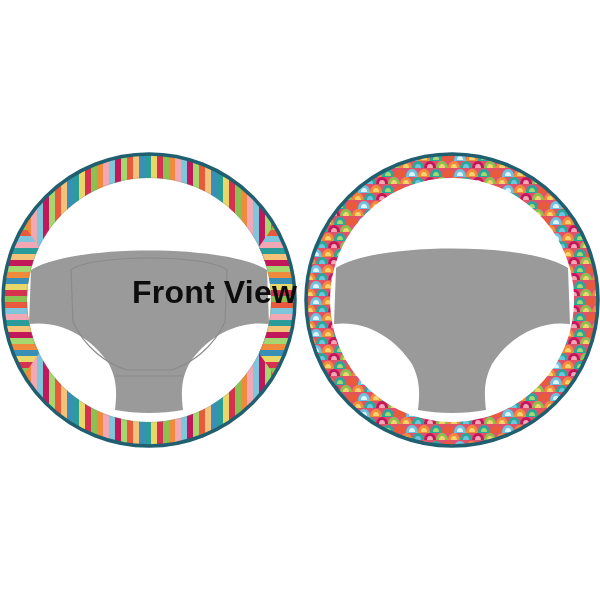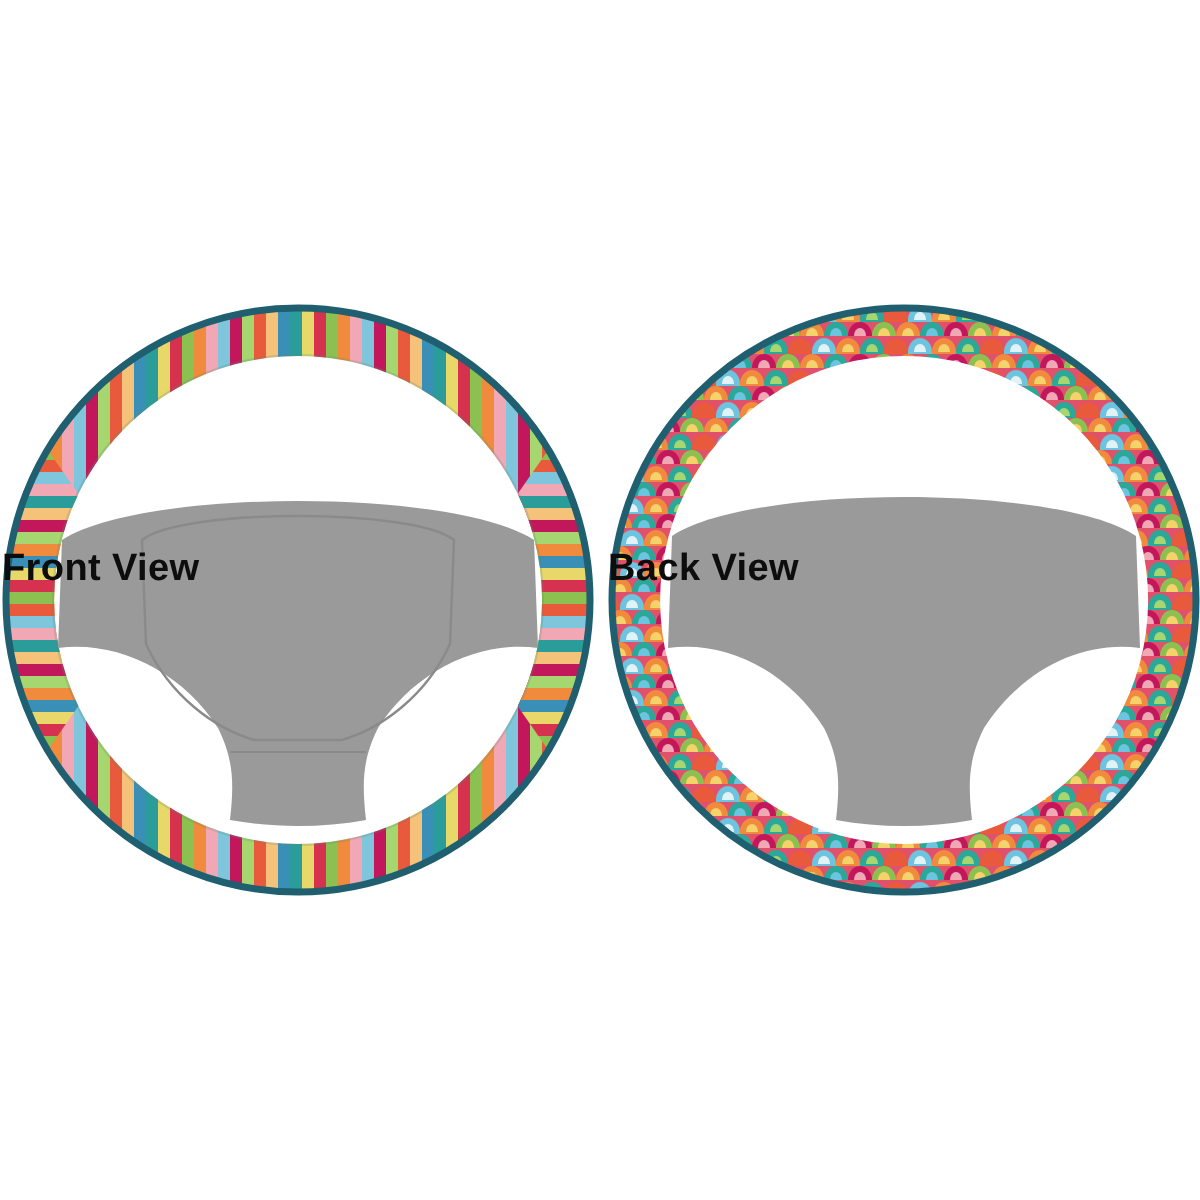--- a/index.html
+++ b/index.html
@@ -2,22 +2,22 @@
 <html><head>
 <meta charset="utf-8">
 <style>
   html, body { margin: 0; padding: 0; background: #ffffff; }
   body { width: 600px; height: 600px; position: relative; overflow: hidden; font-family: "Liberation Sans", sans-serif; }
   .wheel { position: absolute; width: 296px; height: 296px; top: 152px; }
   .wheel svg { width: 296px; height: 296px; display: block; }
   .wheel-front { left: 1px; }
   .wheel-back { left: 304px; }
   .label {
-    position: absolute; left: 0; width: 296px; top: 122px; text-align: left;
-    font-weight: bold; font-size: 19px; color: #0d0d0d; letter-spacing: 0.2px;
+    position: absolute; left: 0; width: 296px; top: 122px; text-align: right;
+    font-weight: bold; font-size: 32px; color: #0d0d0d; letter-spacing: 0.2px;
     font-family: "Liberation Sans", sans-serif;
   }
 </style>
 </head>
 <body>
 
 <div class="wheel wheel-front">
   <svg viewBox="0 0 296 296">
     <defs>
       <clipPath id="ringClipF">
@@ -95,14 +95,13 @@
         <path d="M42,8 A6,7 0 0 1 54,8 L54,9 L42,9 Z" fill="#e85a3b"></path>
         <path d="M-6,8 A6,7 0 0 1 6,8 L6,9 L-6,9 Z" fill="#e85a3b"></path>
       </pattern>
     </defs>
     <g clip-path="url(#ringClipB)">
       <rect x="0" y="0" width="296" height="296" fill="url(#scales)"></rect>
     </g>
     <circle cx="148" cy="148" r="146" fill="none" stroke="#1f5f70" stroke-width="3.5"></circle>
     <path d="M32,116 C70,90 226,90 264,116 L266,172 C236,168 206,184 188,212 C180,228 180,240 182,258 C160,262 136,262 114,258 C116,240 116,228 108,212 C90,184 60,168 30,172 Z" fill="#9a9a9a"></path>
   </svg>
-  <div class="label">Back View</div>
 </div>
 
 </body></html>

